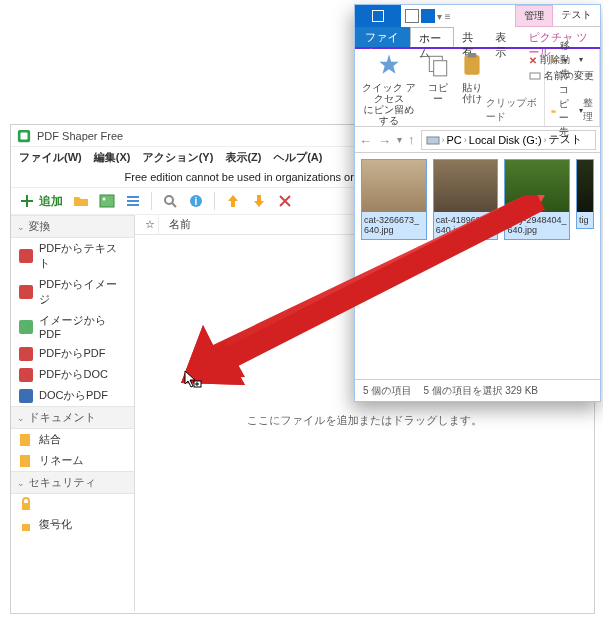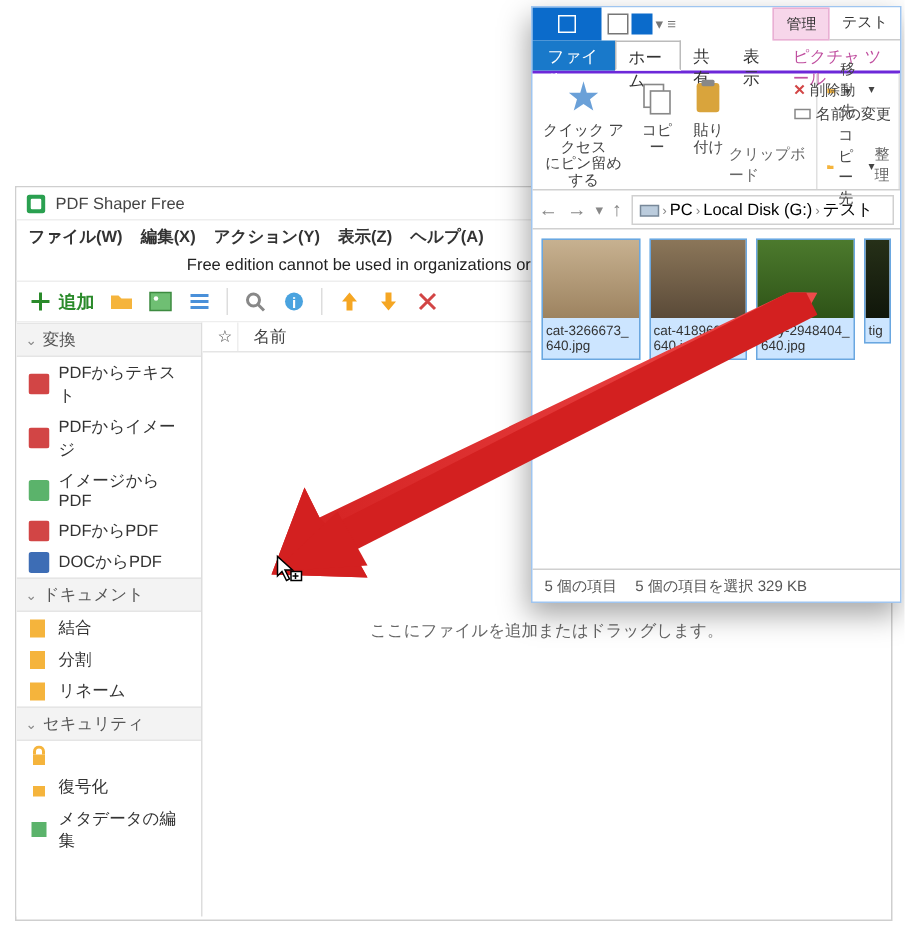--- a/index.html
+++ b/index.html
@@ -156,69 +156,63 @@
           <span>イメージからPDF</span>
         </div>
       <div class="side-item">
           <span class="ic"><svg viewBox="0 0 14 14">
               <rect width="14" height="14" rx="2" fill="#d24545"></rect>
             </svg></span>
           <span>PDFからPDF</span>
         </div>
       <div class="side-item">
           <span class="ic"><svg viewBox="0 0 14 14">
+              <rect width="14" height="14" rx="2" fill="#d24545"></rect>
+            </svg></span>
+          <span>PDFからDOC</span>
+        </div>
+      <div class="side-item">
+          <span class="ic"><svg viewBox="0 0 14 14">
               <rect width="14" height="14" rx="2" fill="#3d6db5"></rect>
             </svg></span>
           <span>DOCからPDF</span>
         </div>
 
       <div class="side-section">
           <span class="chev">⌄</span>
           <span>ドキュメント</span>
         </div>
       <div class="side-item">
           <span class="ic"><svg viewBox="0 0 14 14">
               <rect x="1" y="1" width="10" height="12" fill="#f5b43c"></rect>
             </svg></span>
           <span>結合</span>
         </div>
       <div class="side-item">
           <span class="ic"><svg viewBox="0 0 14 14">
               <rect x="1" y="1" width="10" height="12" fill="#f5b43c"></rect>
             </svg></span>
-          <span>分割</span>
-        </div>
-      <div class="side-item">
-          <span class="ic"><svg viewBox="0 0 14 14">
-              <rect x="1" y="1" width="10" height="12" fill="#f5b43c"></rect>
-            </svg></span>
           <span>リネーム</span>
         </div>
 
       <div class="side-section">
           <span class="chev">⌄</span>
           <span>セキュリティ</span>
         </div>
       <div class="side-item">
           <span class="ic"><svg viewBox="0 0 14 14">
               <rect x="3" y="6" width="8" height="7" fill="#f5b43c"></rect>
               <path d="M4 6V4a3 3 0 016 0v2" fill="none" stroke="#f5b43c" stroke-width="2"></path>
             </svg></span>
         </div>
       <div class="side-item">
           <span class="ic"><svg viewBox="0 0 14 14">
               <rect x="3" y="6" width="8" height="7" fill="#f5b43c"></rect>
             </svg></span>
           <span>復号化</span>
-        </div>
-      <div class="side-item">
-          <span class="ic"><svg viewBox="0 0 14 14">
-              <rect x="2" y="2" width="10" height="10" fill="#5bb36b"></rect>
-            </svg></span>
-          <span>メタデータの編集</span>
         </div>
       <div class="side-item"></div>
 
     </div>
     <div class="pdf-list">
       <div class="list-header">
         <div class="col-star">☆</div>
         <div class="col-name">
             <span>名前</span>
             <span style="margin-left:auto;font-size:9px;color:#888;">ˆ</span>

